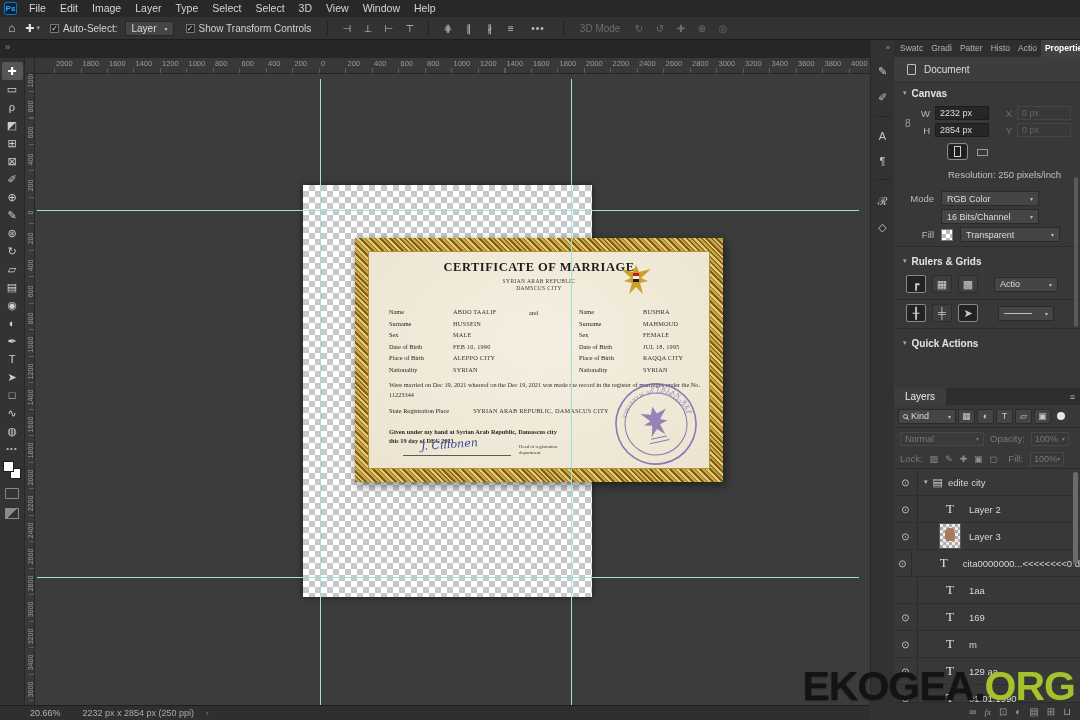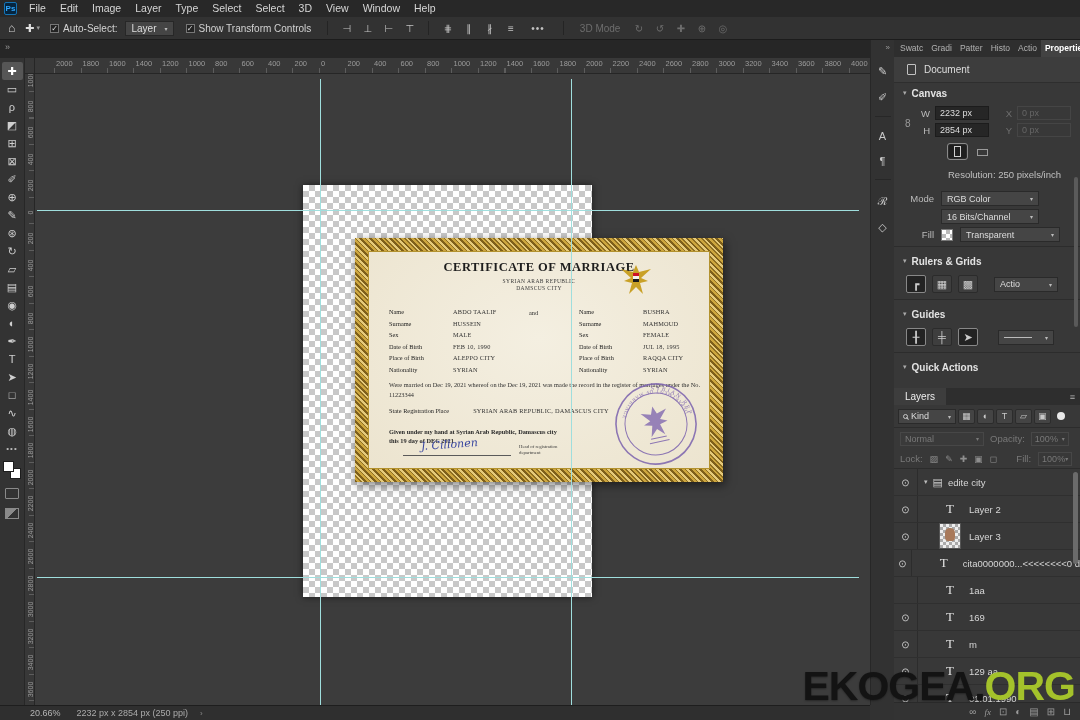--- a/index.html
+++ b/index.html
@@ -157,21 +157,21 @@
   .blob{position:absolute;left:5px;top:4px;width:10px;height:13px;background:#a8795a;border-radius:40% 40% 30% 30%}
   .lname{font-size:9.5px;color:#d6d6d6;white-space:nowrap}
   .lscroll{position:absolute;right:2px;top:84px;width:5px;height:92px;background:#6b6b6b;border-radius:3px}
   .lbottom{position:absolute;left:0;right:0;bottom:0;height:18px;background:#333;border-top:1px solid #2a2a2a;display:flex;align-items:center;justify-content:flex-end;gap:8px;padding-right:9px}
   .lbicon{color:#9a9a9a;font-size:10px}
   .lbicon.fx{font-style:italic;font-family:"Liberation Serif",serif;font-size:9px}
 
   
   .statusbar{position:absolute;left:0;top:705px;width:870px;height:15px;background:#2f2f2f;border-top:1px solid #1e1e1e;display:flex;align-items:center;font-size:9px;color:#b5b5b5;z-index:6}
   .zoomfield{margin-left:30px}
-  .docinfo{margin-left:16px;color:#ababab}
+  .docinfo{margin-left:22px;color:#ababab}
   .statchev{margin-left:12px;color:#8a8a8a;font-size:8px}
 
   
   .watermark{position:absolute;right:5px;bottom:13px;z-index:99;font-size:41px;font-weight:bold;letter-spacing:-1px;line-height:1}
   .wm-dark{color:#131313;text-shadow:0 1px 2px rgba(0,0,0,.35)}
   .wm-green{color:#a4c22b}
 </style>
 </head>
 <body>
 
@@ -569,24 +569,20 @@
             <span class="pbtn pactive">┏</span>
             <span class="pbtn">▦</span>
             <span class="pbtn">▩</span>
           </span>
         <span class="sel" style="width:64px;margin-left:10px">
           <span>Actio</span>
             <span class="caret">▾</span>
         </span>
       </div>
       <div class="pdivider"></div>
-      <div class="sechead">
-        <span class="chev">▾</span>
-        <span>Guides</span>
-      </div>
       <div class="iconrow">
         <span id="guide-icons" style="display:flex;gap:6px">
             <span class="pbtn pactive">╂</span>
             <span class="pbtn">╪</span>
             <span class="pbtn pactive">➤</span>
           </span>
         <span class="sel" style="width:56px;margin-left:14px">
           <span class="lineband"></span>
             <span class="caret">▾</span>
         </span>
@@ -632,21 +628,21 @@
       </div>
       <div class="llock">
         <span class="dimlabel">Lock:</span>
         <span id="lock-icons" style="display:flex;gap:7px">
             <span class="lockicon">▨</span>
             <span class="lockicon">✎</span>
             <span class="lockicon">✚</span>
             <span class="lockicon">▣</span>
             <span class="lockicon">◻</span>
           </span>
-        <span class="dimlabel" style="margin-left:12px">Fill:</span>
+        <span class="dimlabel" style="margin-left:4px">Fill:</span>
         <span class="dimbox" style="width:34px">
           <span>100%</span>
             <span class="caret" style="color:#787878">▾</span>
         </span>
       </div>
       <div class="lrows" id="lrows">
           <div class="lrow">
             <div class="eyecell">
               <span class="eye">⊙</span>
             </div>

